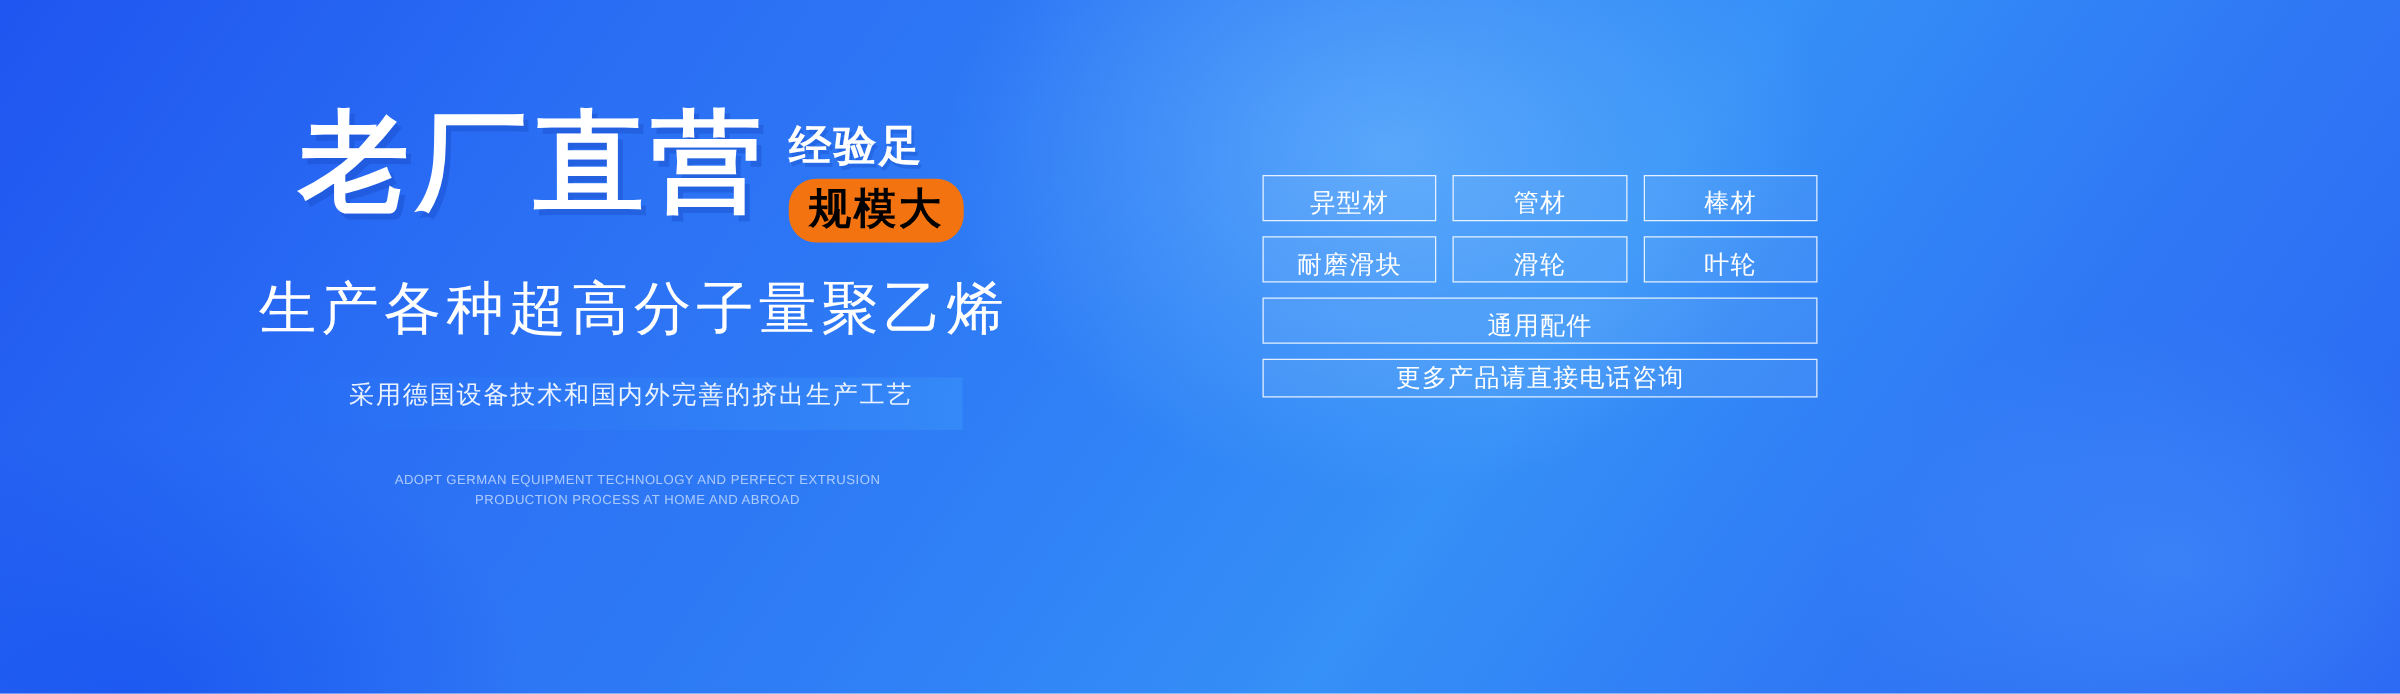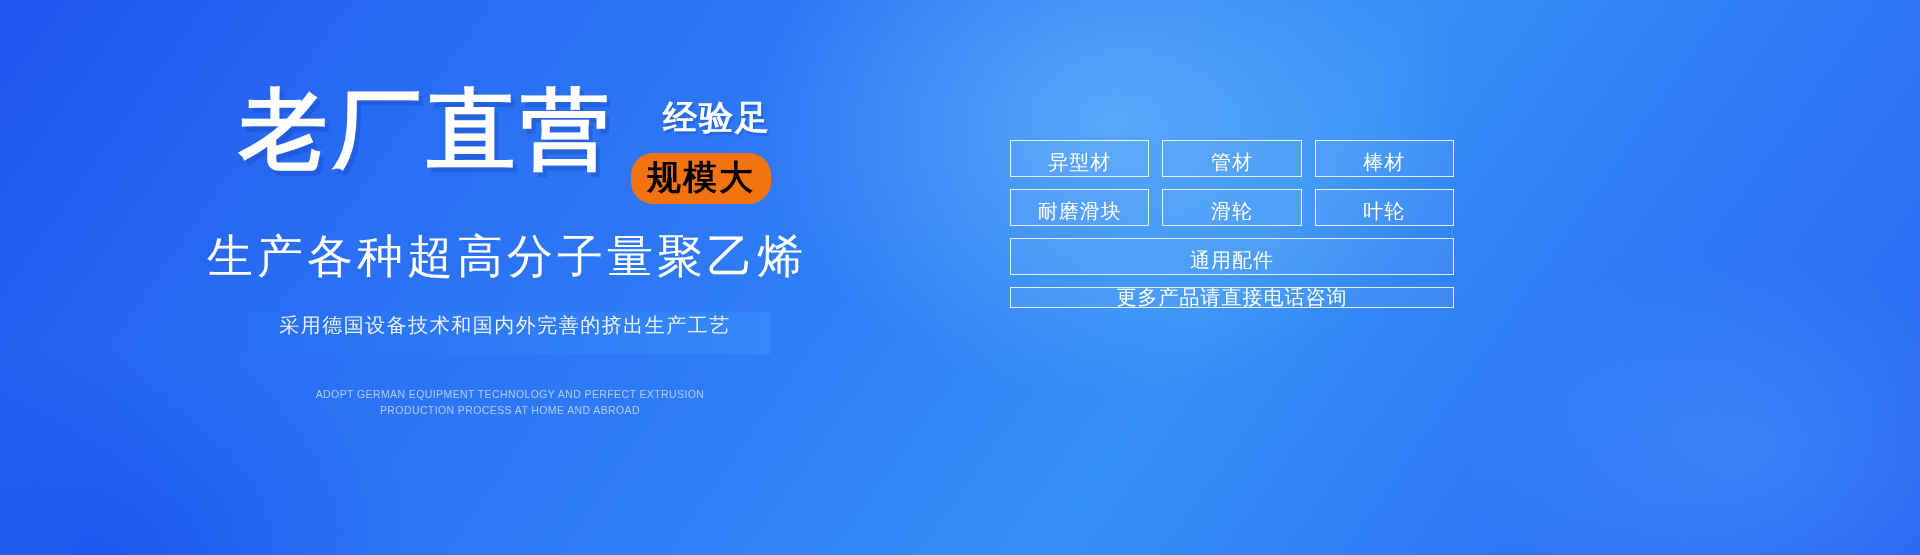--- a/index.html
+++ b/index.html
@@ -76,22 +76,22 @@
     font-weight: bold;
     color: #ffffff;
     letter-spacing: 6px;
     text-shadow: 4px 5px 0 rgba(20,70,190,0.35);
     white-space: nowrap;
   }
 
   .badges {
     display: flex;
     flex-direction: column;
-    align-items: flex-end;
-    gap: 16px;
+    align-items: flex-start;
+    gap: 6px;
     margin-top: 12px;
   }
   .badge-plain {
     font-size: 34px;
     font-weight: bold;
     color: #ffffff;
     letter-spacing: 2px;
     line-height: 1.15;
     text-shadow: 2px 3px 0 rgba(20,70,190,0.30);
     white-space: nowrap;
@@ -162,21 +162,21 @@
     color: #ffffff;
     font-size: 20px;
     letter-spacing: 1px;
     display: flex;
     align-items: flex-end;
     justify-content: center;
     white-space: nowrap;
   }
   .pbtn-wide {
     width: 100%;
-    height: 21px;
+    height: 31px;
     border: 1px solid rgba(255,255,255,0.85);
     background: rgba(255,255,255,0.06);
     color: #ffffff;
     font-size: 20px;
     letter-spacing: 1px;
     display: flex;
     align-items: center;
     justify-content: center;
     white-space: nowrap;
   }

